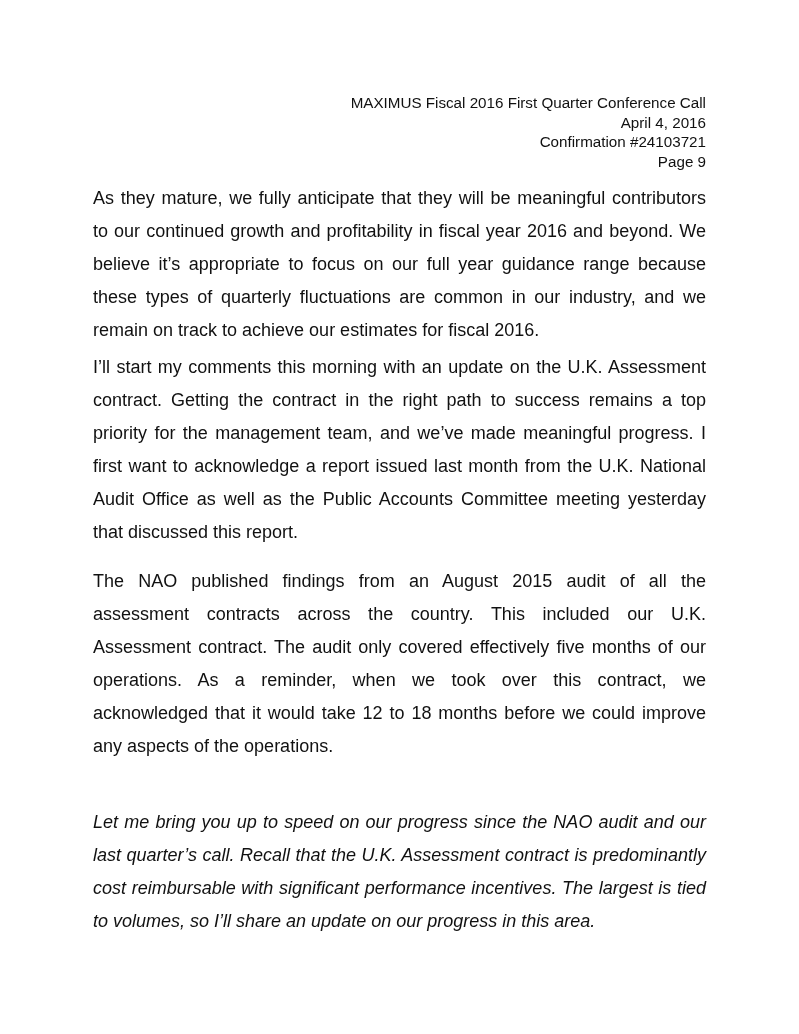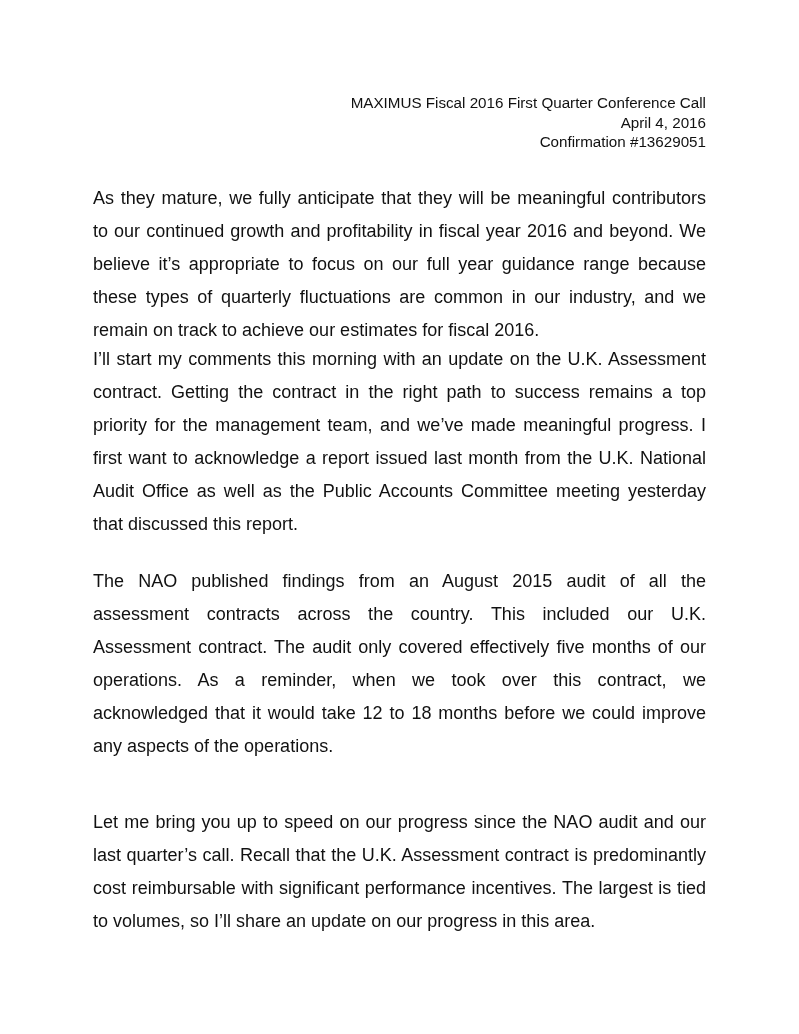--- a/index.html
+++ b/index.html
@@ -41,37 +41,38 @@
       font-size: 18px;
       line-height: 33px;
       text-align: justify;
       text-align-last: left;
     }
     .para {
       margin: 0;
       padding: 0;
     }
     #p1 { top: 182px; }
-    #p2 { top: 343px; }
+    #p2 { top: 351px; }
     #p3 { top: 565px; }
     #p4 { top: 709px; }
-    #p5 { top: 806px; }
+    #p5 { top: 806px; font-style: italic; }
     .para-abs {
       position: absolute;
       left: 93px;
       width: 613px;
     }
   </style>
 </head>
 <body>
 
 <div class="page">
   <div class="header">
     <div>MAXIMUS Fiscal 2016 First Quarter Conference Call</div>
     <div>April 4, 2016</div>
-    <div>Confirmation #13629051</div>
+    <div>Confirmation #24103721</div>
+    <div>Page 9</div>
   </div>
 
   <p id="p1" class="body para para-abs">As they mature, we fully anticipate that they will be meaningful contributors to our continued growth and profitability in fiscal year 2016 and beyond. We believe it’s appropriate to focus on our full year guidance range because these types of quarterly fluctuations are common in our industry, and we remain on track to achieve our estimates for fiscal 2016.</p>
   <p id="p2" class="body para para-abs">I’ll start my comments this morning with an update on the U.K. Assessment contract. Getting the contract in the right path to success remains a top priority for the management team, and we’ve made meaningful progress. I first want to acknowledge a report issued last month from the U.K. National Audit Office as well as the Public Accounts Committee meeting yesterday that discussed this report.</p>
   <p id="p3" class="body para para-abs">The NAO published findings from an August 2015 audit of all the assessment contracts across the country. This included our U.K. Assessment contract. The audit only covered effectively five months of our operations. As a reminder, when we took over this contract, we acknowledged that it would take 12 to 18 months before we could improve any aspects of the operations.</p>
   <p id="p5" class="body para para-abs">Let me bring you up to speed on our progress since the NAO audit and our last quarter’s call. Recall that the U.K. Assessment contract is predominantly cost reimbursable with significant performance incentives. The largest is tied to volumes, so I’ll share an update on our progress in this area.</p>
 </div>
 
 </body></html>

